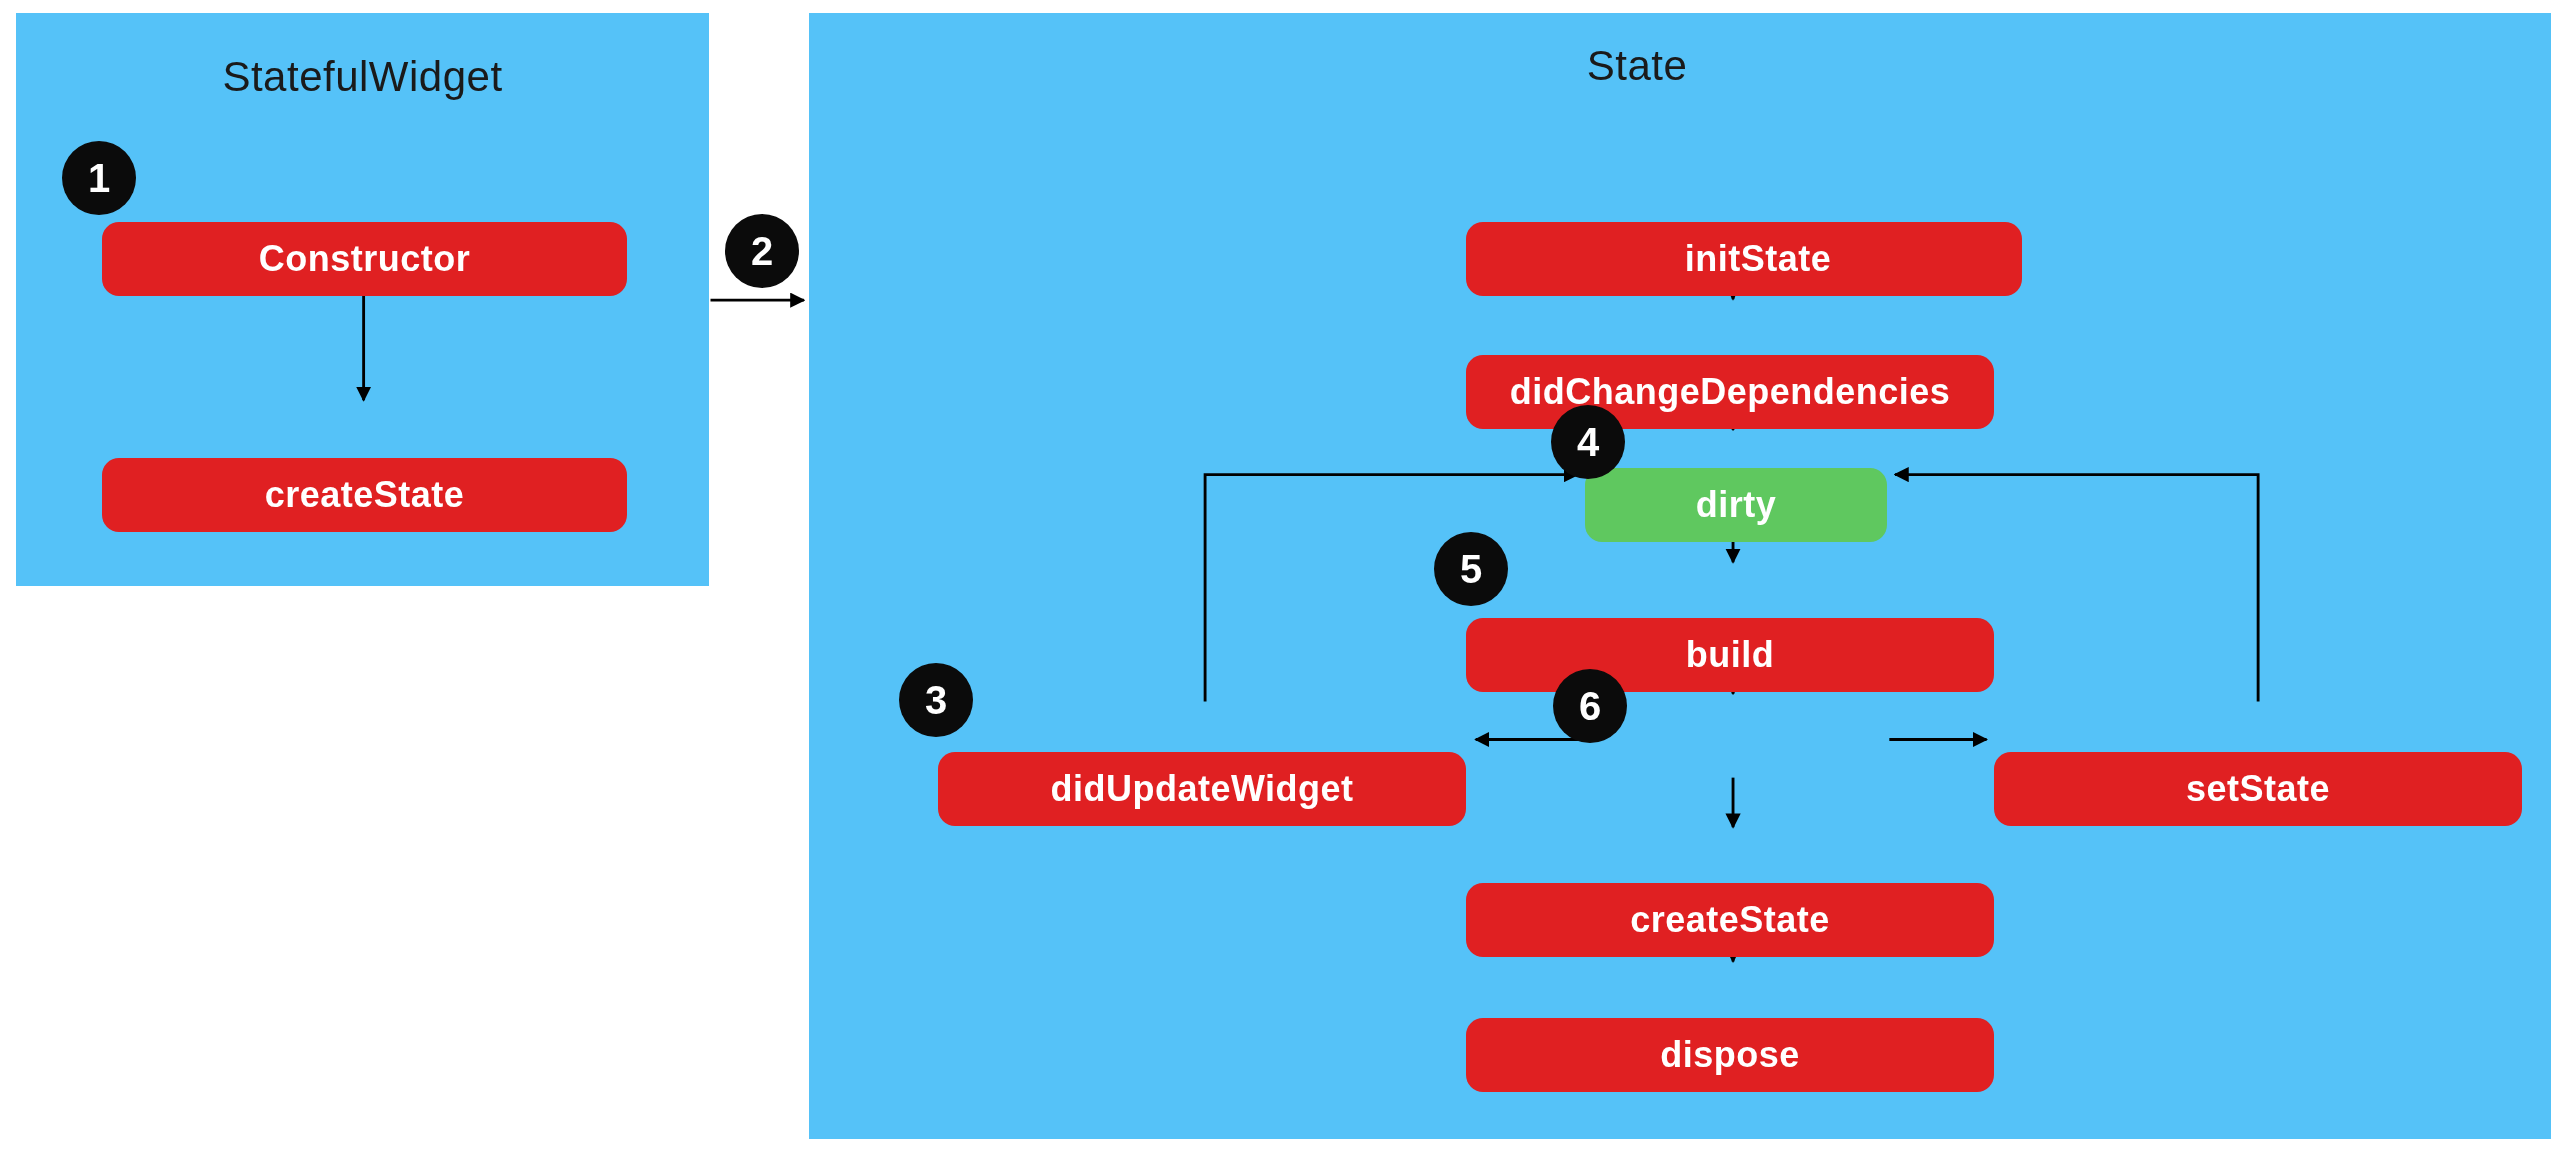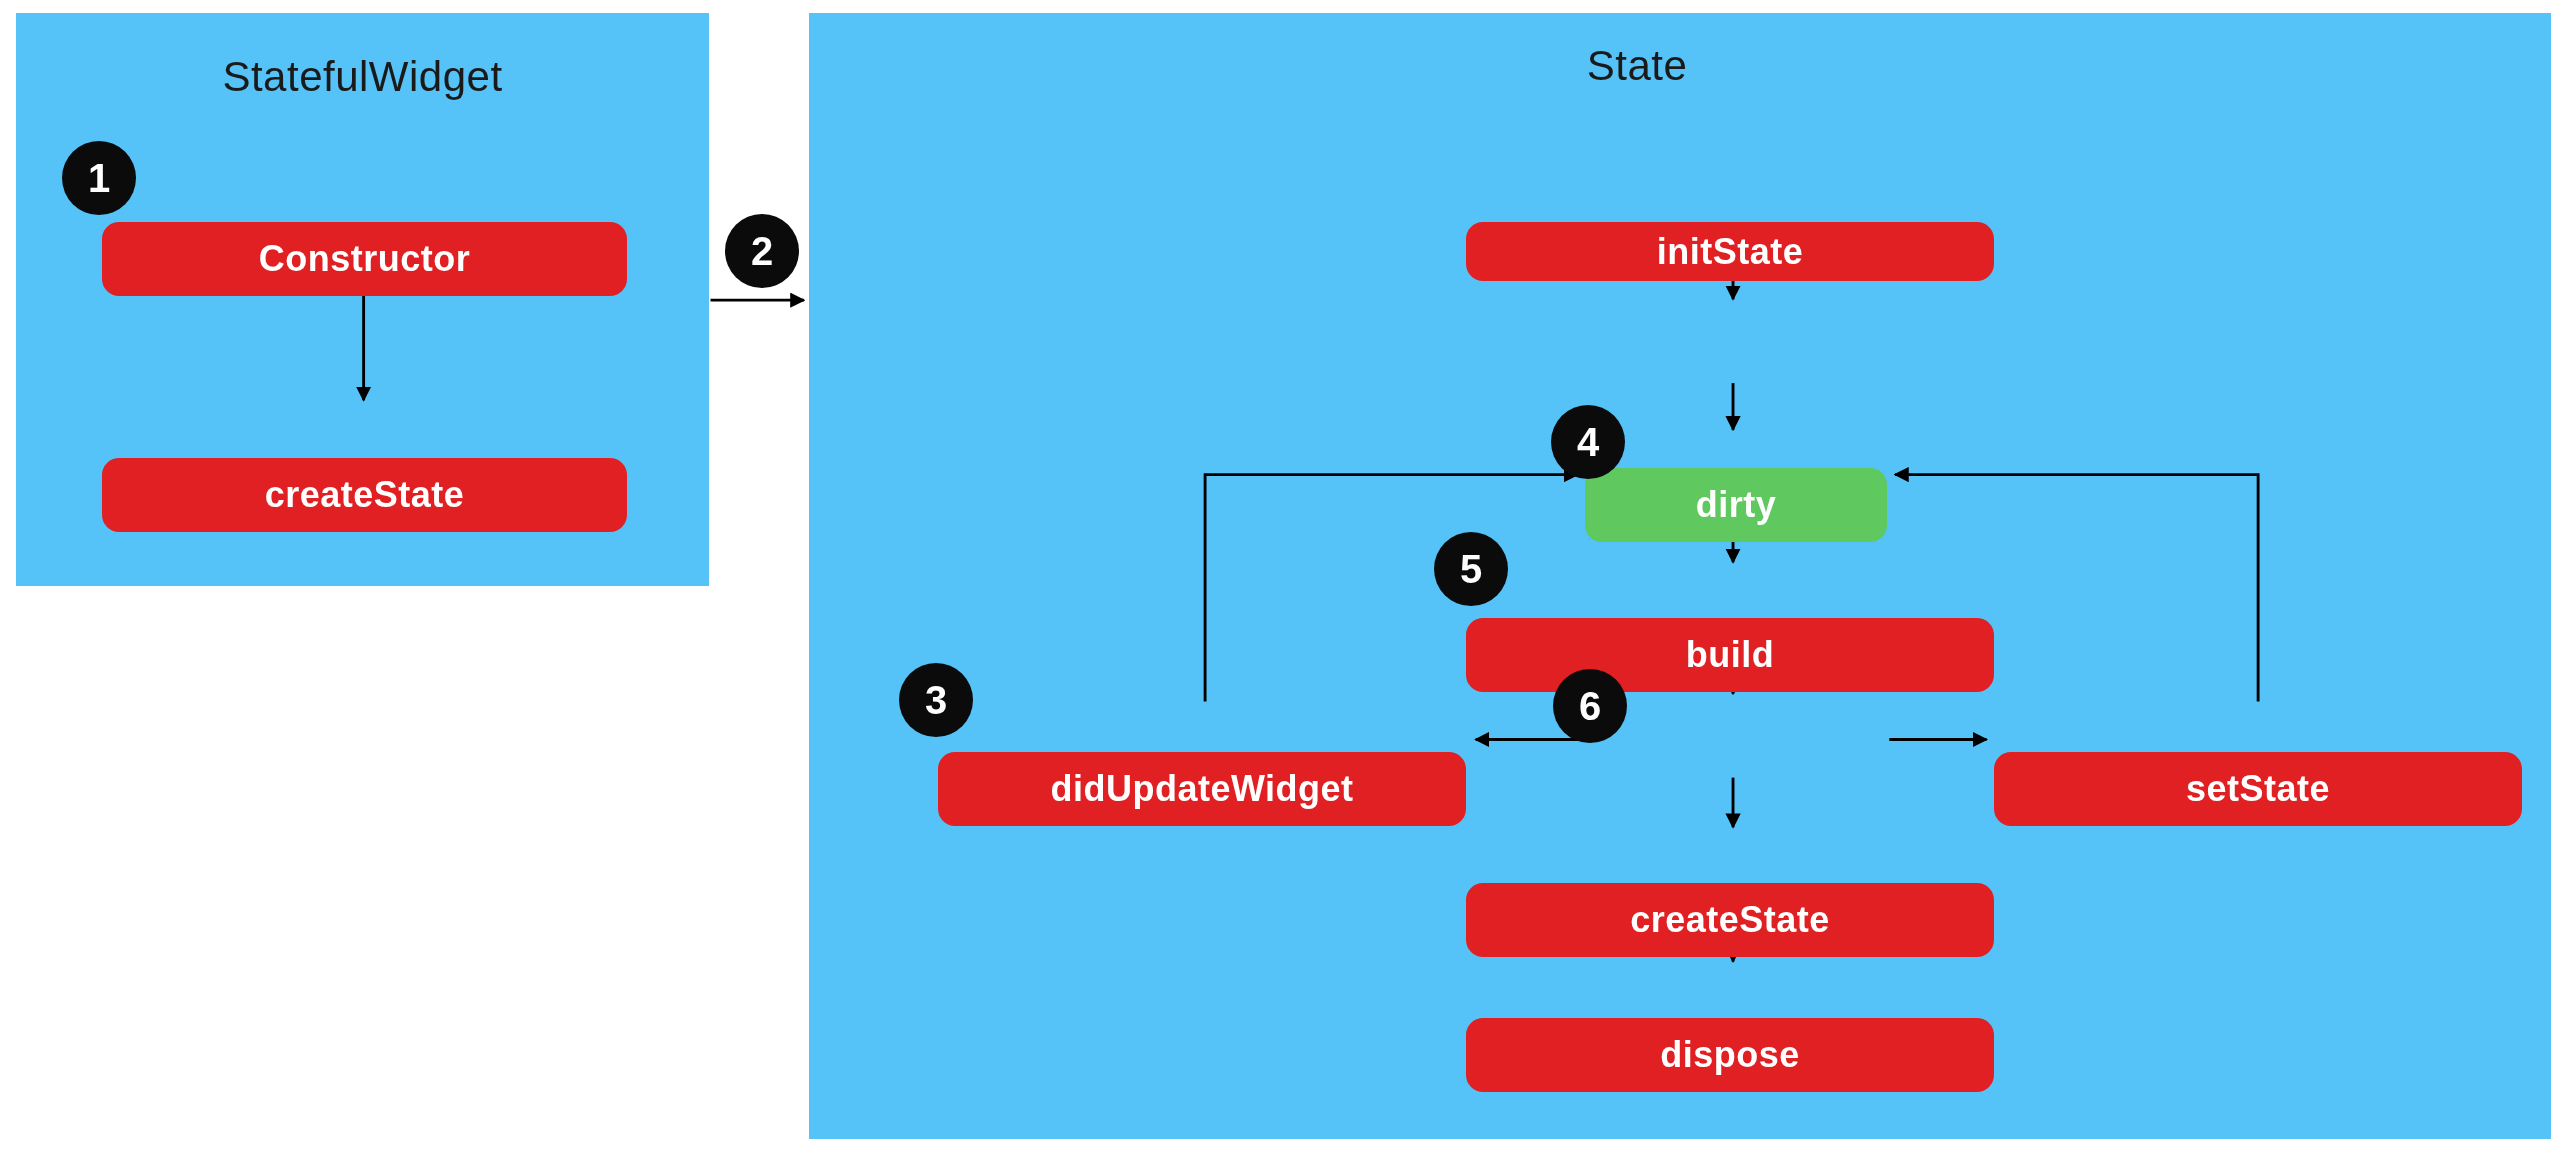--- a/index.html
+++ b/index.html
@@ -95,22 +95,25 @@
     <polyline points="2369,736 2369,498 1988,498" fill="none" stroke="#000" stroke-width="3" marker-end="url(#ah)"></polyline>
   </svg>
 
   <div class="node red" style="left:102px; top:174px; width:525px; height:74px;">
     <span>Constructor</span>
   </div>
   <div class="node red" style="left:102px; top:410px; width:525px; height:74px;">
     <span>createState</span>
   </div>
 
-  <div class="node red" style="left:1466px; top:174px; width:528px; height:59px;">
+  <div class="node red" style="left:1466px; top:174px; width:528px; height:74px;padding-left:28px;">
     <span>initState</span>
+  </div>
+  <div class="node red" style="left:1466px; top:307px; width:528px; height:74px;">
+    <span>didChangeDependencies</span>
   </div>
   <div class="node green" style="left:1585px; top:420px; width:302px; height:74px;">
     <span>dirty</span>
   </div>
   <div class="node red" style="left:1466px; top:570px; width:528px; height:74px;">
     <span>build</span>
   </div>
   <div class="node red" style="left:938px; top:704px; width:528px; height:74px;">
     <span>didUpdateWidget</span>
   </div>

